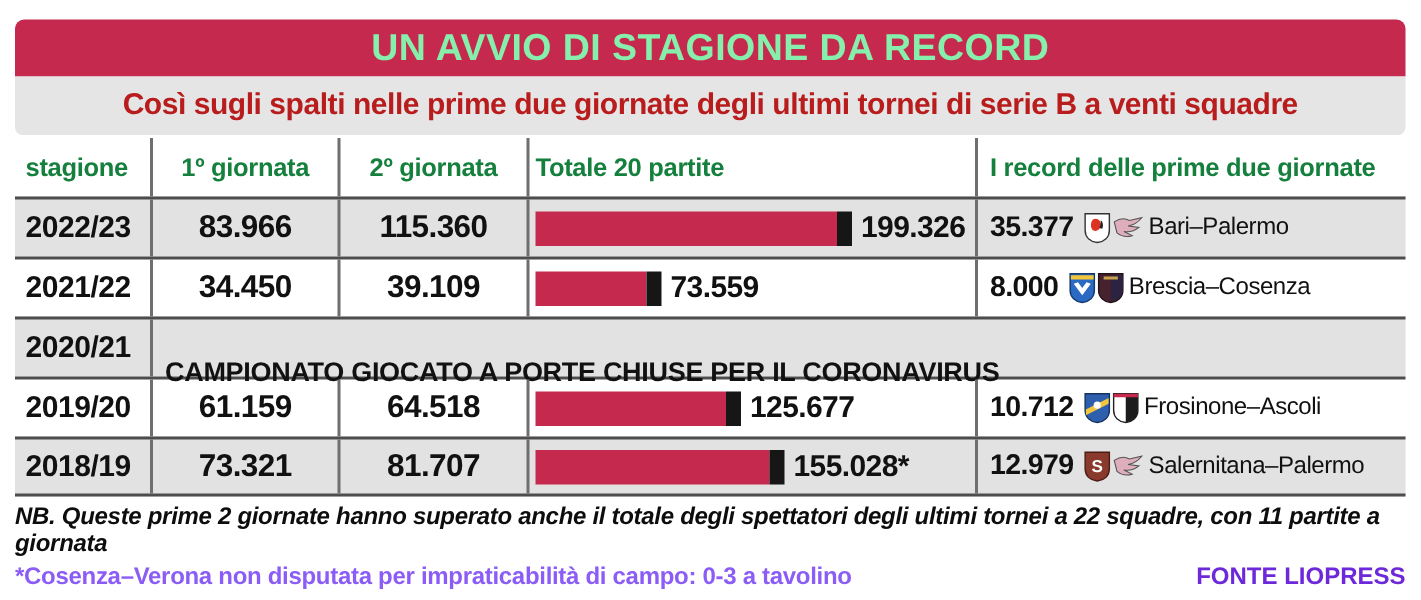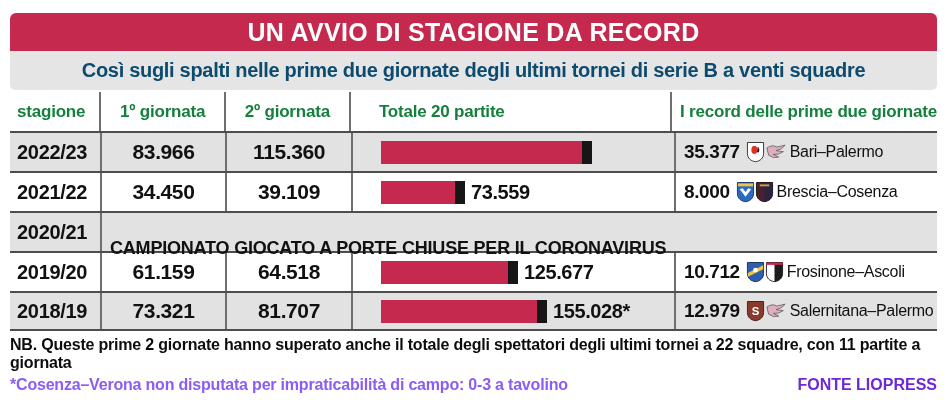--- a/index.html
+++ b/index.html
@@ -6,39 +6,39 @@
   #canvas{
     position:relative;width:947px;height:400px;background:#ffffff;overflow:hidden;
     font-family:"Liberation Sans",sans-serif;color:#111;
   }
   
   .titlebar{
     position:absolute;left:10px;top:13px;width:927px;height:38px;
     background:#c5294d;border-radius:6px 6px 0 0;
     display:flex;align-items:center;justify-content:center;
   }
-  .titlebar span{color:#ffffff;font-size:25px;font-weight:800;letter-spacing:.3px;}
+  .titlebar span{color:#86efac;font-size:25px;font-weight:800;letter-spacing:.3px;}
   .subbar{
     position:absolute;left:10px;top:51px;width:927px;height:39px;
     background:#e5e5e5;border-radius:0 0 5px 5px;
     display:flex;align-items:center;justify-content:center;
   }
-  .subbar span{font-size:20px;font-weight:800;color:#0c4a6e;letter-spacing:-.3px;}
+  .subbar span{font-size:20px;font-weight:800;color:#b91c1c;letter-spacing:-.3px;}
 
   
   .tbl{position:absolute;left:10px;top:92px;width:927px;}
   .tr{display:flex;align-items:stretch;height:40px;border-top:2px solid #4d4d4d;box-sizing:border-box;}
   .tr.thead{height:39px;border-top:none;}
   .tr.last{border-bottom:2px solid #4d4d4d;}
   .alt{background:#e2e2e2;}
   .c{display:flex;align-items:center;box-sizing:border-box;white-space:nowrap;overflow:visible;}
   .c1{width:92px;padding-left:7px;}
   .c2{width:125px;justify-content:center;}
   .c3{width:126px;justify-content:center;}
-  .c4{width:299px;padding-left:4px;margin-left:24px;}
+  .c4{width:299px;padding-left:4px;}
   .c5{flex:1;padding-left:8px;}
   .vr{border-right:2px solid #6f6f6f;}
   .hd{font-size:17px;font-weight:600;color:#15803d;letter-spacing:-.2px;}
   .season{font-size:20px;font-weight:600;letter-spacing:-.3px;}
   .num{font-size:21px;font-weight:800;letter-spacing:-.4px;}
   .corona{font-size:18px;font-weight:700;letter-spacing:-.2px;padding-left:8px;flex:1;display:flex;align-items:center;margin-top:33px;}
 
   
   .barwrap{display:flex;align-items:center;width:100%;}
   .barfill{height:23px;background:#c5294d;}
@@ -46,21 +46,21 @@
   .barlabel{font-size:20px;font-weight:800;letter-spacing:-.4px;margin-left:6px;}
 
   
   .recnum{font-size:19px;font-weight:800;letter-spacing:-.4px;margin-right:6px;}
   .crests{display:flex;align-items:center;margin-right:3px;}
   .crests svg{display:block;}
   .match{font-size:16px;font-weight:500;letter-spacing:-.3px;}
 
   
   .notes{position:absolute;left:10px;top:336px;width:927px;}
-  .note1{font-size:16px;font-weight:700;letter-spacing:-.2px;color:#0d0d0d;}
+  .note1{font-size:16px;font-weight:700;letter-spacing:-.2px;color:#0d0d0d;font-style:italic;}
   .nb{font-weight:800;}
   .note2row{display:flex;justify-content:space-between;align-items:flex-end;margin-top:4px;}
   .note2{font-size:16px;font-weight:700;letter-spacing:-.2px;color:#8b5cf6;}
   .fonte{font-size:16px;font-weight:700;color:#6d28d9;letter-spacing:0;}
 </style>
 </head>
 <body>
 
 <div id="canvas">
 
@@ -83,20 +83,21 @@
     </div>
 
     <div class="tr alt">
       <div class="c c1 vr season">2022/23</div>
       <div class="c c2 vr num">83.966</div>
       <div class="c c3 vr num">115.360</div>
       <div class="c c4 vr">
         <div class="barwrap">
           <span class="barfill" style="width: 201px;"></span>
           <span class="barcap"></span>
+          <span class="barlabel">199.326</span>
         </div>
       </div>
       <div class="c c5">
         <span class="recnum">35.377</span>
         <span class="crests">
           <svg width="19" height="22" viewBox="0 0 20 22">
               <path d="M1.5 1h17v11.5c0 5-3.5 8-8.5 8.7-5-.7-8.5-3.7-8.5-8.7Z" fill="#fff" stroke="#333"></path>
               <path d="M7 5c3-1.5 6 1 5.5 4.5S8 14 6.5 12 5.5 6.5 7 5Z" fill="#d32"></path>
               <path d="M12.5 5.5c1.5 1 2 4 1 6l-2-.5c1-2 .8-4 1-5.5Z" fill="#222"></path>
             </svg>

